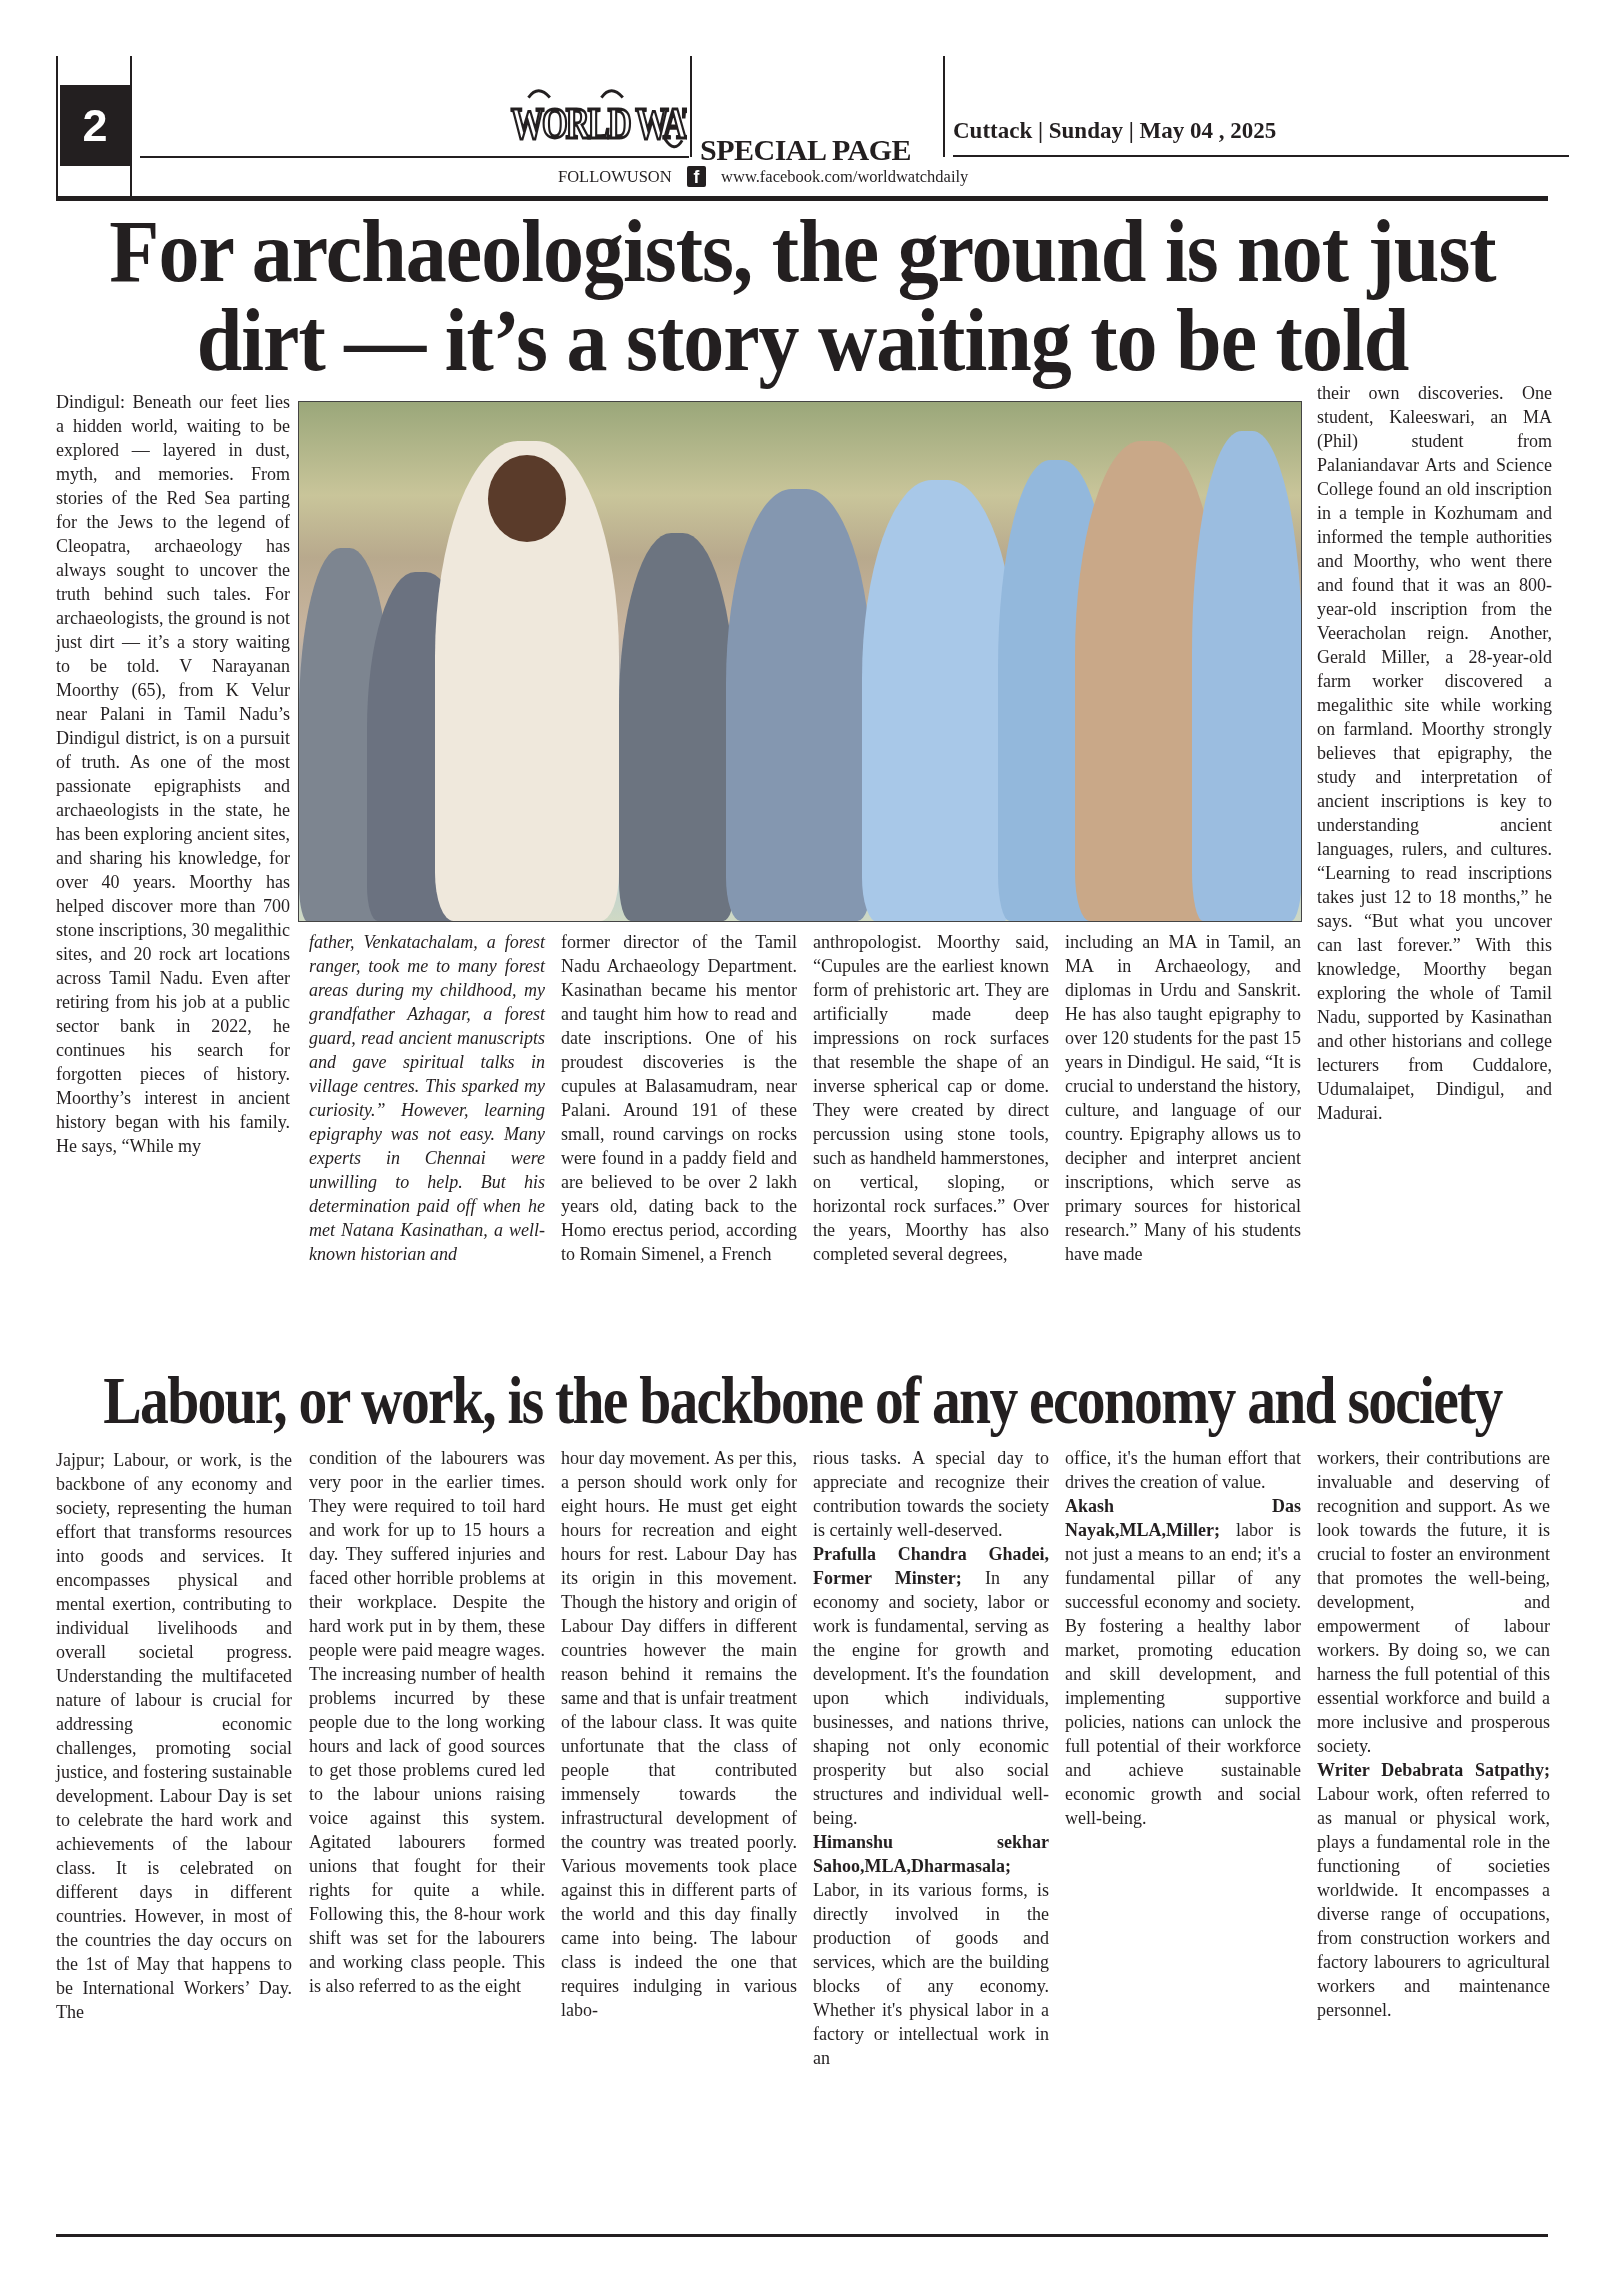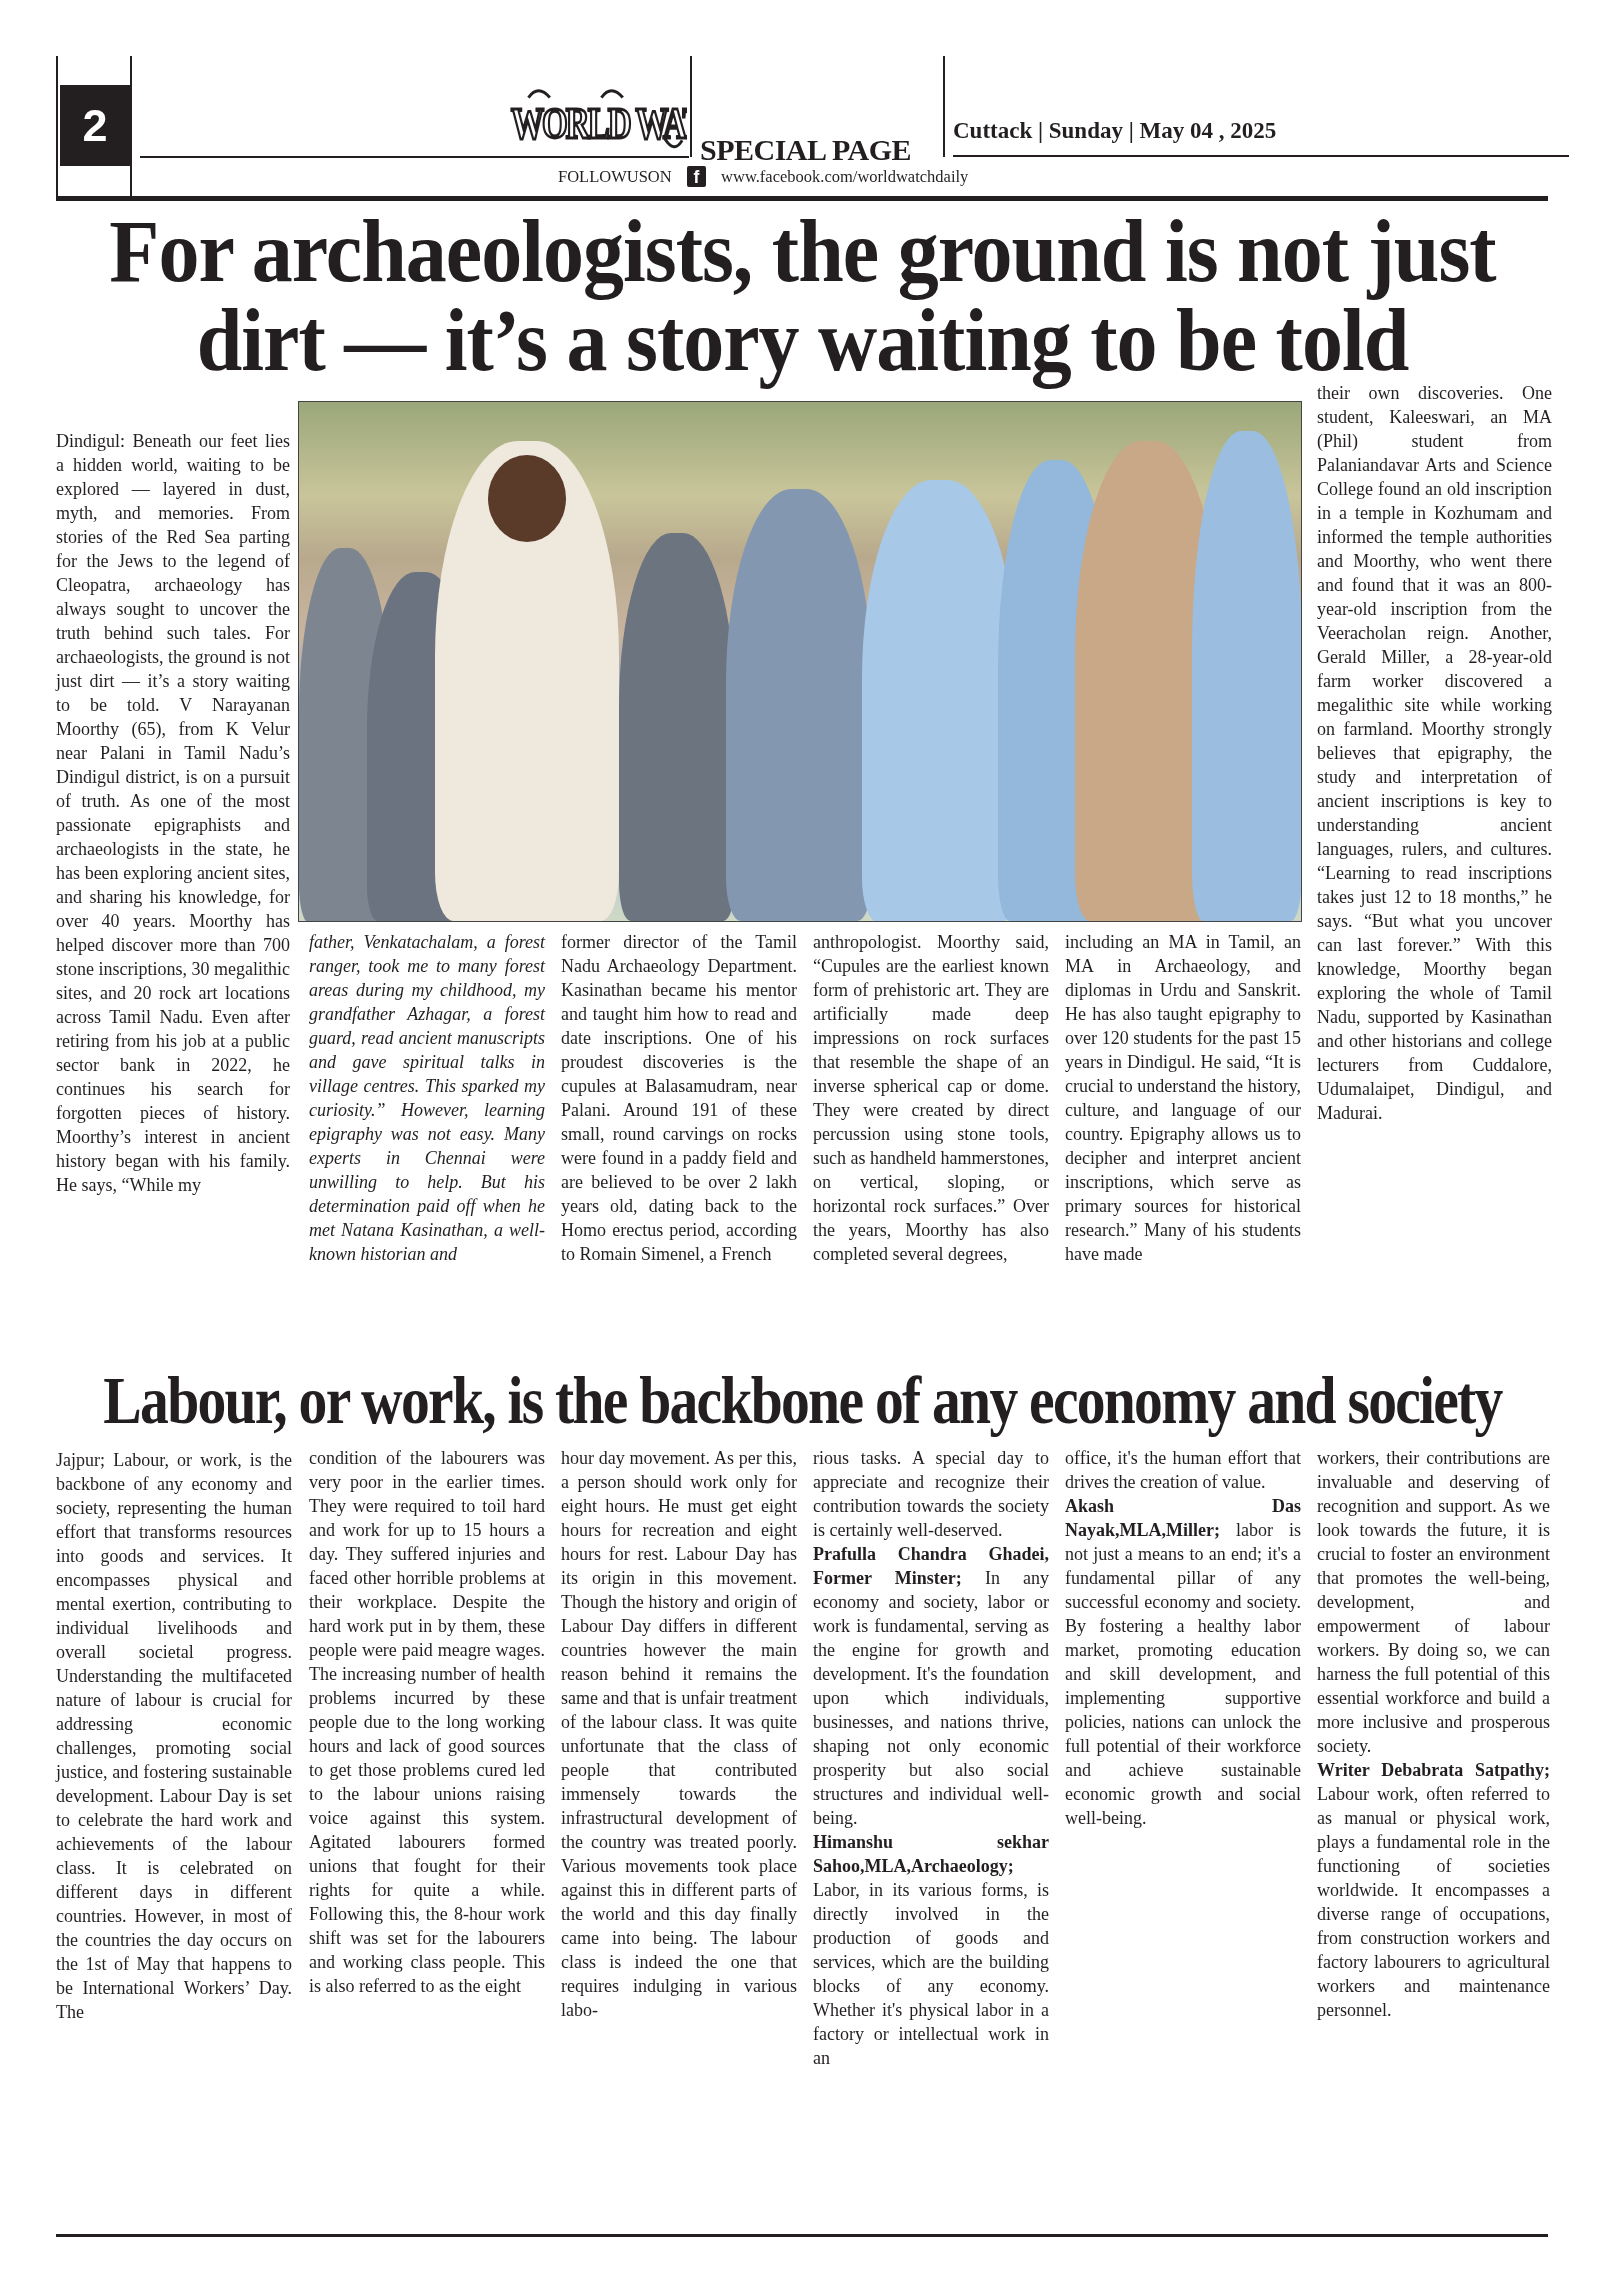--- a/index.html
+++ b/index.html
@@ -64,21 +64,21 @@
   <span class="fb">f</span>
   <span>www.facebook.com/worldwatchdaily</span>
 </div>
 <div class="rule-thick"></div>
 
 <div class="h1">
   <div>For archaeologists, the ground is not just</div>
   <div>dirt — it’s a story waiting to be told</div>
 </div>
 
-<div class="col" style="left:56px; top:390px; width:234px;margin-top:39px;">
+<div class="col" style="left:56px; top:390px; width:234px;">
   <p>Dindigul: Beneath our feet lies a hidden world, waiting to be explored — layered in dust, myth, and memories. From stories of the Red Sea parting for the Jews to the legend of Cleopatra, archaeology has always sought to uncover the truth behind such tales. For archaeologists, the ground is not just dirt — it’s a story waiting to be told. V Narayanan Moorthy (65), from K Velur near Palani in Tamil Nadu’s Dindigul district, is on a pursuit of truth. As one of the most passionate epigraphists and archaeologists in the state, he has been exploring ancient sites, and sharing his knowledge, for over 40 years. Moorthy has helped discover more than 700 stone inscriptions, 30 megalithic sites, and 20 rock art locations across Tamil Nadu. Even after retiring from his job at a public sector bank in 2022, he continues his search for forgotten pieces of history. Moorthy’s interest in ancient history began with his family. He says, “While my</p>
 </div>
 
 <div class="photo">
   <div class="person" style="left:0; top:146px; width:92px; height:374px; background:#7d8590;"></div>
   <div class="person" style="left:68px; top:170px; width:107px; height:349px; background:#6b7280;"></div>
   <div class="person" style="left:136px; top:39px; width:184px; height:480px; background:#efe8dc;"></div>
   <div class="person" style="left:189px; top:53px; width:78px; height:87px; background:#5a3b2a; border-radius:50%;"></div>
   <div class="person" style="left:320px; top:131px; width:116px; height:388px; background:#6c7480;"></div>
   <div class="person" style="left:427px; top:87px; width:146px; height:432px; background:#8497b0;"></div>
@@ -111,21 +111,21 @@
 </div>
 <div class="col" style="left:309px; top:1446px; width:236px;">
   <p>condition of the labourers was very poor in the earlier times. They were required to toil hard and work for up to 15 hours a day. They suffered injuries and faced other horrible problems at their workplace. Despite the hard work put in by them, these people were paid meagre wages. The increasing number of health problems incurred by these people due to the long working hours and lack of good sources to get those problems cured led to the labour unions raising voice against this system. Agitated labourers formed unions that fought for their rights for quite a while. Following this, the 8-hour work shift was set for the labourers and working class people. This is also referred to as the eight</p>
 </div>
 <div class="col" style="left:561px; top:1446px; width:236px;">
   <p>hour day movement. As per this, a person should work only for eight hours. He must get eight hours for recreation and eight hours for rest. Labour Day has its origin in this movement. Though the history and origin of Labour Day differs in different countries however the main reason behind it remains the same and that is unfair treatment of the labour class. It was quite unfortunate that the class of people that contributed immensely towards the infrastructural development of the country was treated poorly. Various movements took place against this in different parts of the world and this day finally came into being. The labour class is indeed the one that requires indulging in various labo-</p>
 </div>
 <div class="col" style="left:813px; top:1446px; width:236px;">
   <p>rious tasks. A special day to appreciate and recognize their contribution towards the society is certainly well-deserved.</p>
   <p><b>Prafulla Chandra Ghadei, Former Minster;</b> <span>In any economy and society, labor or work is fundamental, serving as the engine for growth and development. It's the foundation upon which individuals, businesses, and nations thrive, shaping not only economic prosperity but also social structures and individual well-being.</span></p>
-  <p><b>Himanshu sekhar Sahoo,MLA,Archaeology;</b> <span>Labor, in its various forms, is directly involved in the production of goods and services, which are the building blocks of any economy. Whether it's physical labor in a factory or intellectual work in an</span></p>
+  <p><b>Himanshu sekhar Sahoo,MLA,Dharmasala;</b> <span>Labor, in its various forms, is directly involved in the production of goods and services, which are the building blocks of any economy. Whether it's physical labor in a factory or intellectual work in an</span></p>
 </div>
 <div class="col" style="left:1065px; top:1446px; width:236px;">
   <p>office, it's the human effort that drives the creation of value.</p>
   <p><b>Akash Das Nayak,MLA,Miller;</b> <span>labor is not just a means to an end; it's a fundamental pillar of any successful economy and society. By fostering a healthy labor market, promoting education and skill development, and implementing supportive policies, nations can unlock the full potential of their workforce and achieve sustainable economic growth and social well-being.</span></p>
 </div>
 <div class="col" style="left:1317px; top:1446px; width:233px;">
   <p>workers, their contributions are invaluable and deserving of recognition and support. As we look towards the future, it is crucial to foster an environment that promotes the well-being, development, and empowerment of labour workers. By doing so, we can harness the full potential of this essential workforce and build a more inclusive and prosperous society.</p>
   <p><b>Writer Debabrata Satpathy;</b> <span>Labour work, often referred to as manual or physical work, plays a fundamental role in the functioning of societies worldwide. It encompasses a diverse range of occupations, from construction workers and factory labourers to agricultural workers and maintenance personnel.</span></p>
 </div>
 

